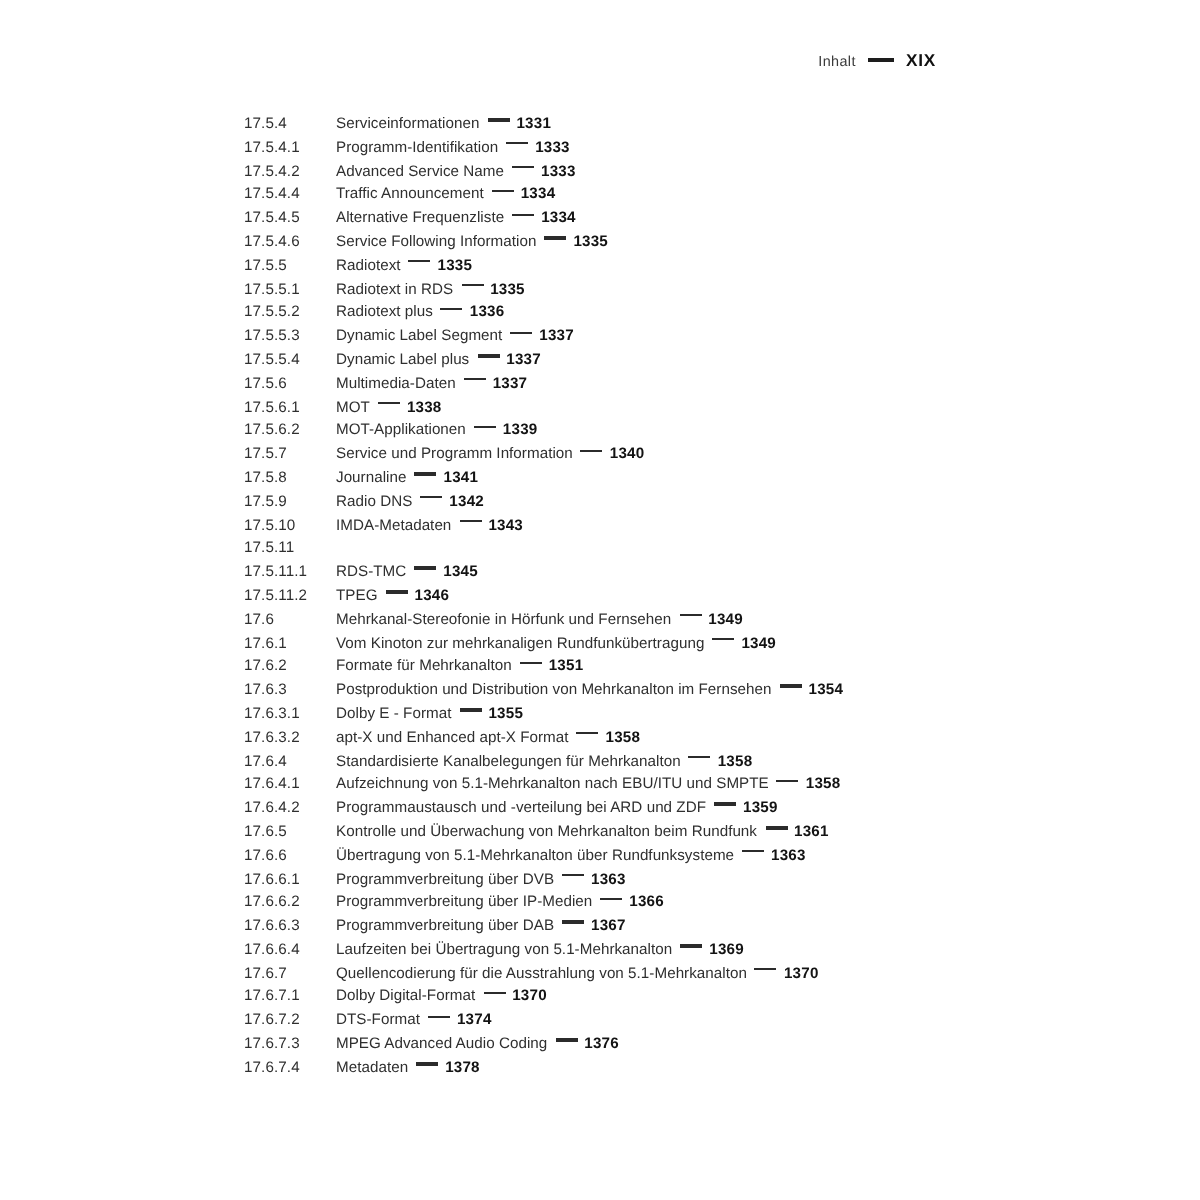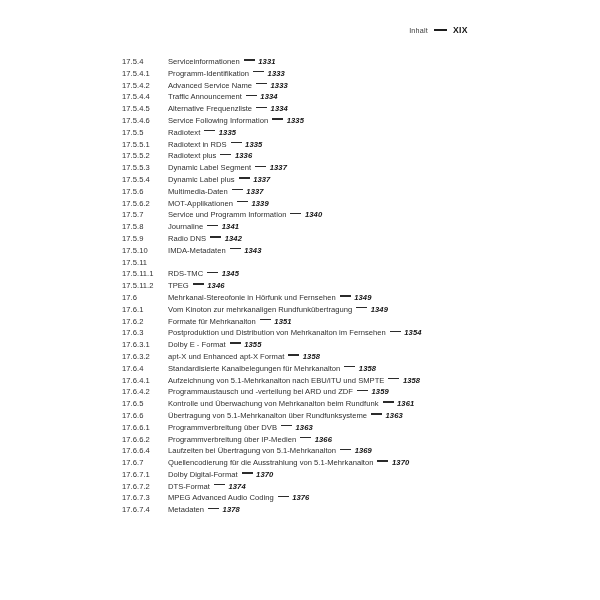--- a/index.html
+++ b/index.html
@@ -83,21 +83,20 @@
     background: #2b2b2b;
     margin: 0 3.5px 0 4px;
     vertical-align: middle;
     position: relative;
     top: -2px;
   }
   .toc-page {
     font-weight: bold;
     color: #131313;
     letter-spacing: 0.1px;
-    font-style: italic;
   }
 </style>
 </head>
 <body>
 
 <div class="page">
 
   <div class="runninghead">
     <span class="rh-label">Inhalt</span>
     <span class="rh-rule"></span>
@@ -147,20 +146,24 @@
       </div>
       <div class="toc-row">
         <span class="toc-num">17.5.5.4</span>
         <span><span class="toc-title">Dynamic Label plus</span><span class="toc-dash"></span><span class="toc-page">1337</span></span>
       </div>
       <div class="toc-row">
         <span class="toc-num">17.5.6</span>
         <span><span class="toc-title">Multimedia-Daten</span><span class="toc-dash"></span><span class="toc-page">1337</span></span>
       </div>
       <div class="toc-row">
+        <span class="toc-num">17.5.6.1</span>
+        <span><span class="toc-title">MOT</span><span class="toc-dash"></span><span class="toc-page">1338</span></span>
+      </div>
+      <div class="toc-row">
         <span class="toc-num">17.5.6.2</span>
         <span><span class="toc-title">MOT-Applikationen</span><span class="toc-dash"></span><span class="toc-page">1339</span></span>
       </div>
       <div class="toc-row">
         <span class="toc-num">17.5.7</span>
         <span><span class="toc-title">Service und Programm Information</span><span class="toc-dash"></span><span class="toc-page">1340</span></span>
       </div>
       <div class="toc-row">
         <span class="toc-num">17.5.8</span>
         <span><span class="toc-title">Journaline</span><span class="toc-dash"></span><span class="toc-page">1341</span></span>
@@ -230,20 +233,24 @@
       </div>
       <div class="toc-row">
         <span class="toc-num">17.6.6.1</span>
         <span><span class="toc-title">Programmverbreitung über DVB</span><span class="toc-dash"></span><span class="toc-page">1363</span></span>
       </div>
       <div class="toc-row">
         <span class="toc-num">17.6.6.2</span>
         <span><span class="toc-title">Programmverbreitung über IP-Medien</span><span class="toc-dash"></span><span class="toc-page">1366</span></span>
       </div>
       <div class="toc-row">
+        <span class="toc-num">17.6.6.3</span>
+        <span><span class="toc-title">Programmverbreitung über DAB</span><span class="toc-dash"></span><span class="toc-page">1367</span></span>
+      </div>
+      <div class="toc-row">
         <span class="toc-num">17.6.6.4</span>
         <span><span class="toc-title">Laufzeiten bei Übertragung von 5.1-Mehrkanalton</span><span class="toc-dash"></span><span class="toc-page">1369</span></span>
       </div>
       <div class="toc-row">
         <span class="toc-num">17.6.7</span>
         <span><span class="toc-title">Quellencodierung für die Ausstrahlung von 5.1-Mehrkanalton</span><span class="toc-dash"></span><span class="toc-page">1370</span></span>
       </div>
       <div class="toc-row">
         <span class="toc-num">17.6.7.1</span>
         <span><span class="toc-title">Dolby Digital-Format</span><span class="toc-dash"></span><span class="toc-page">1370</span></span>

